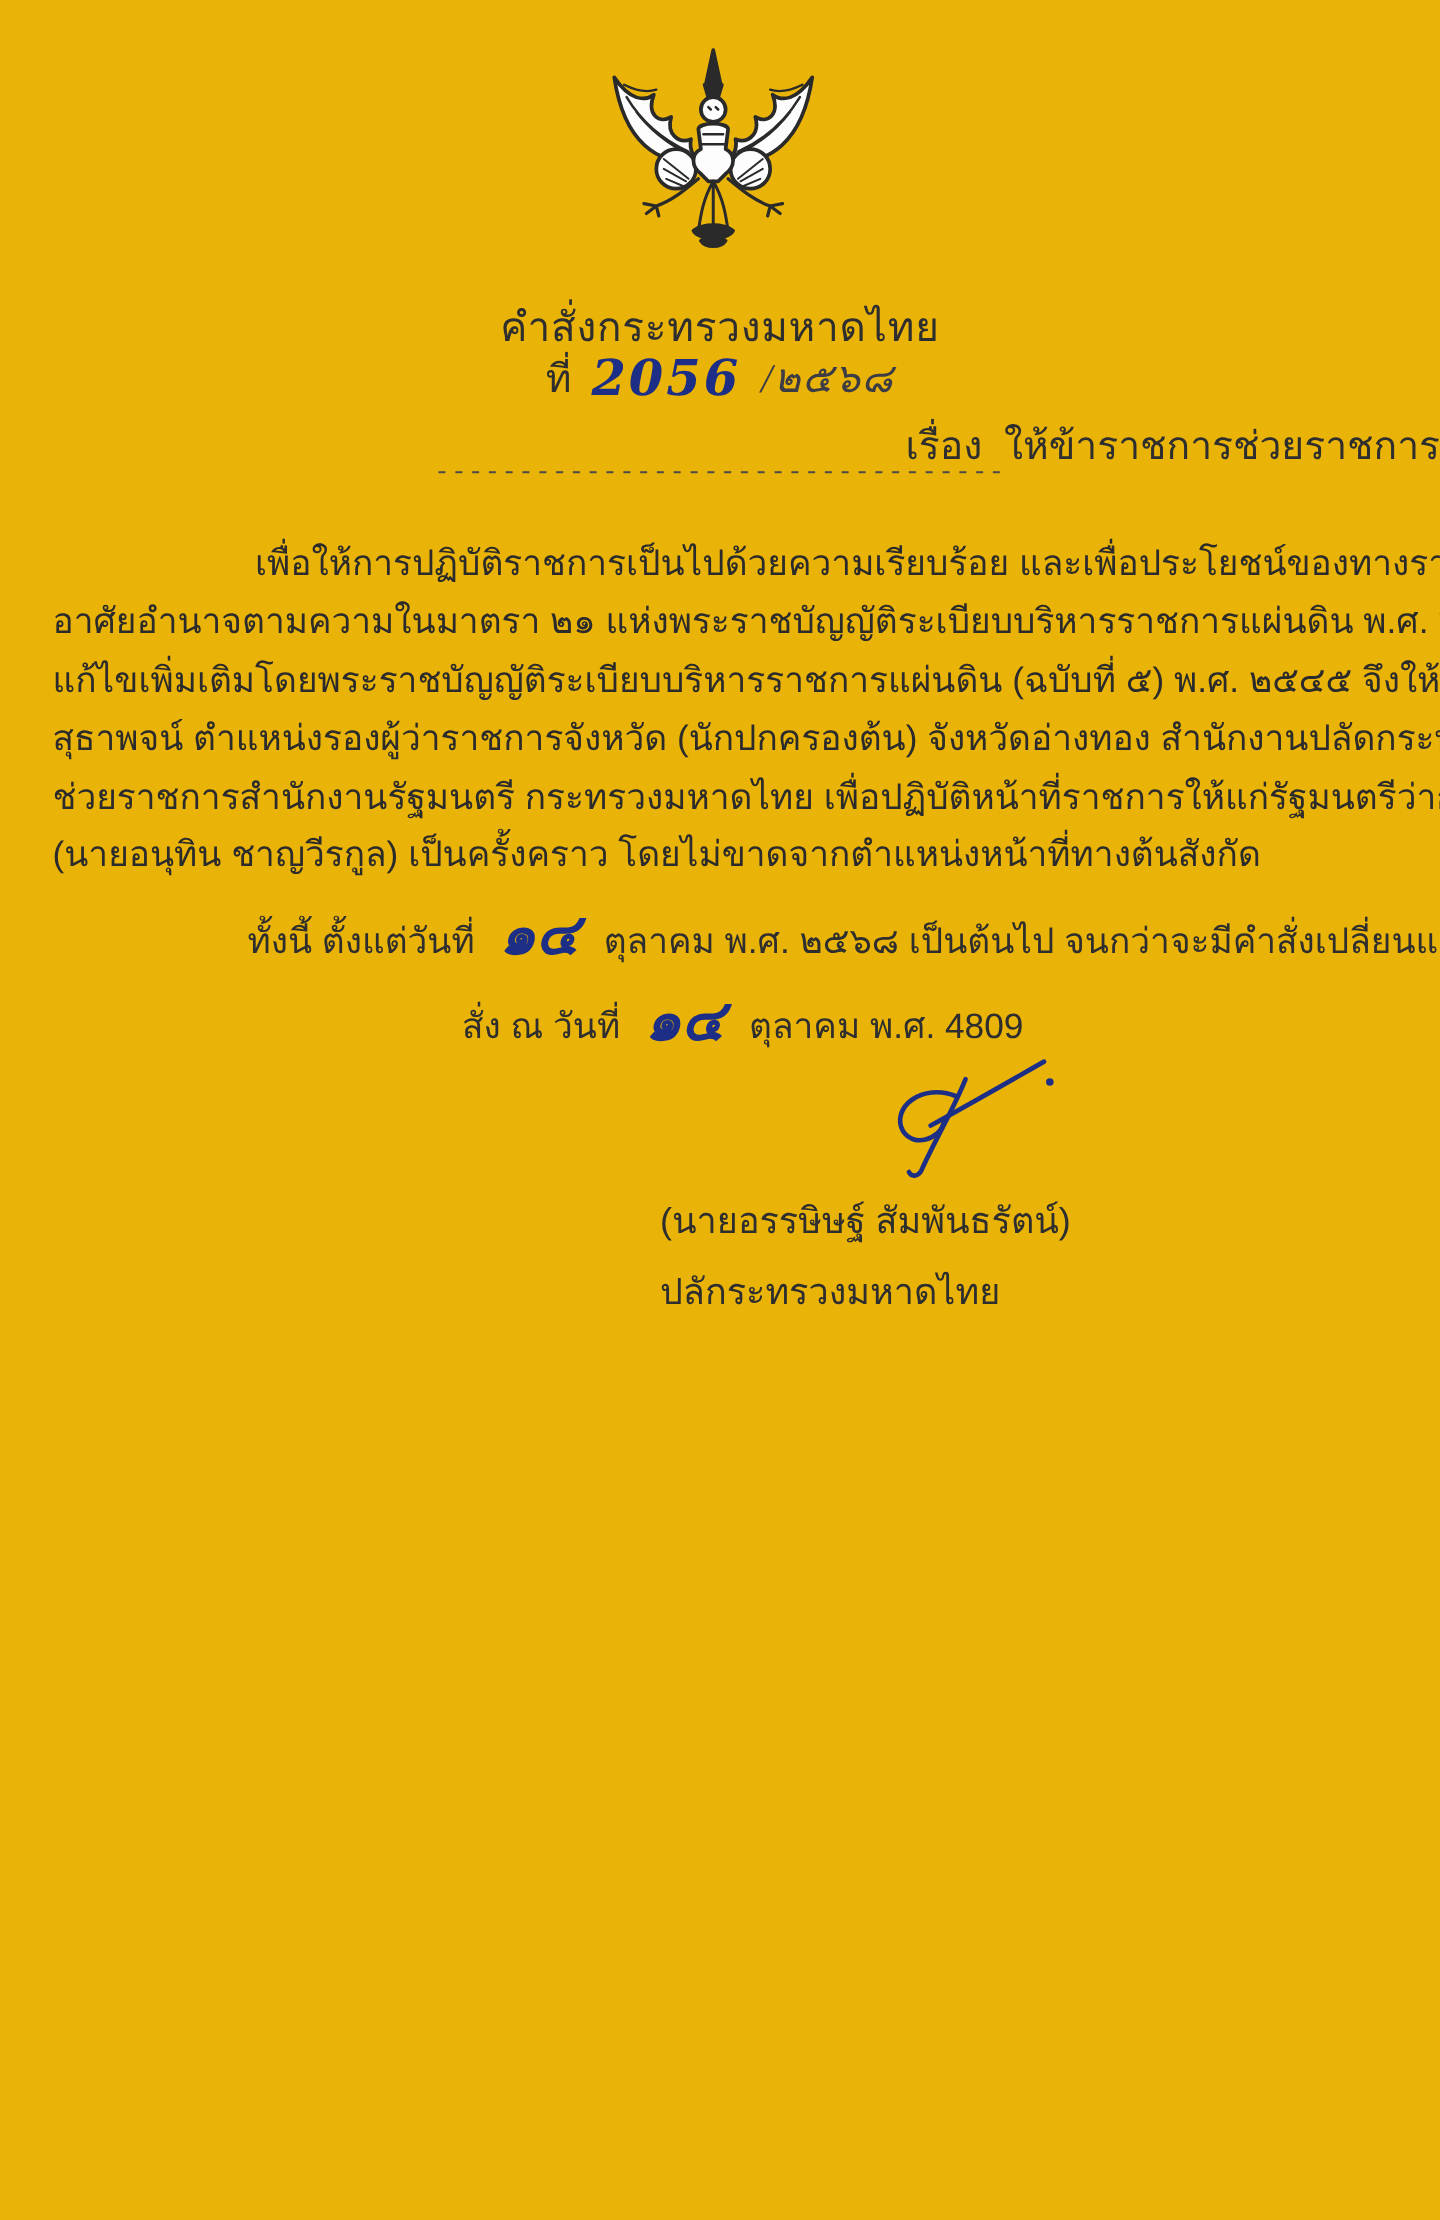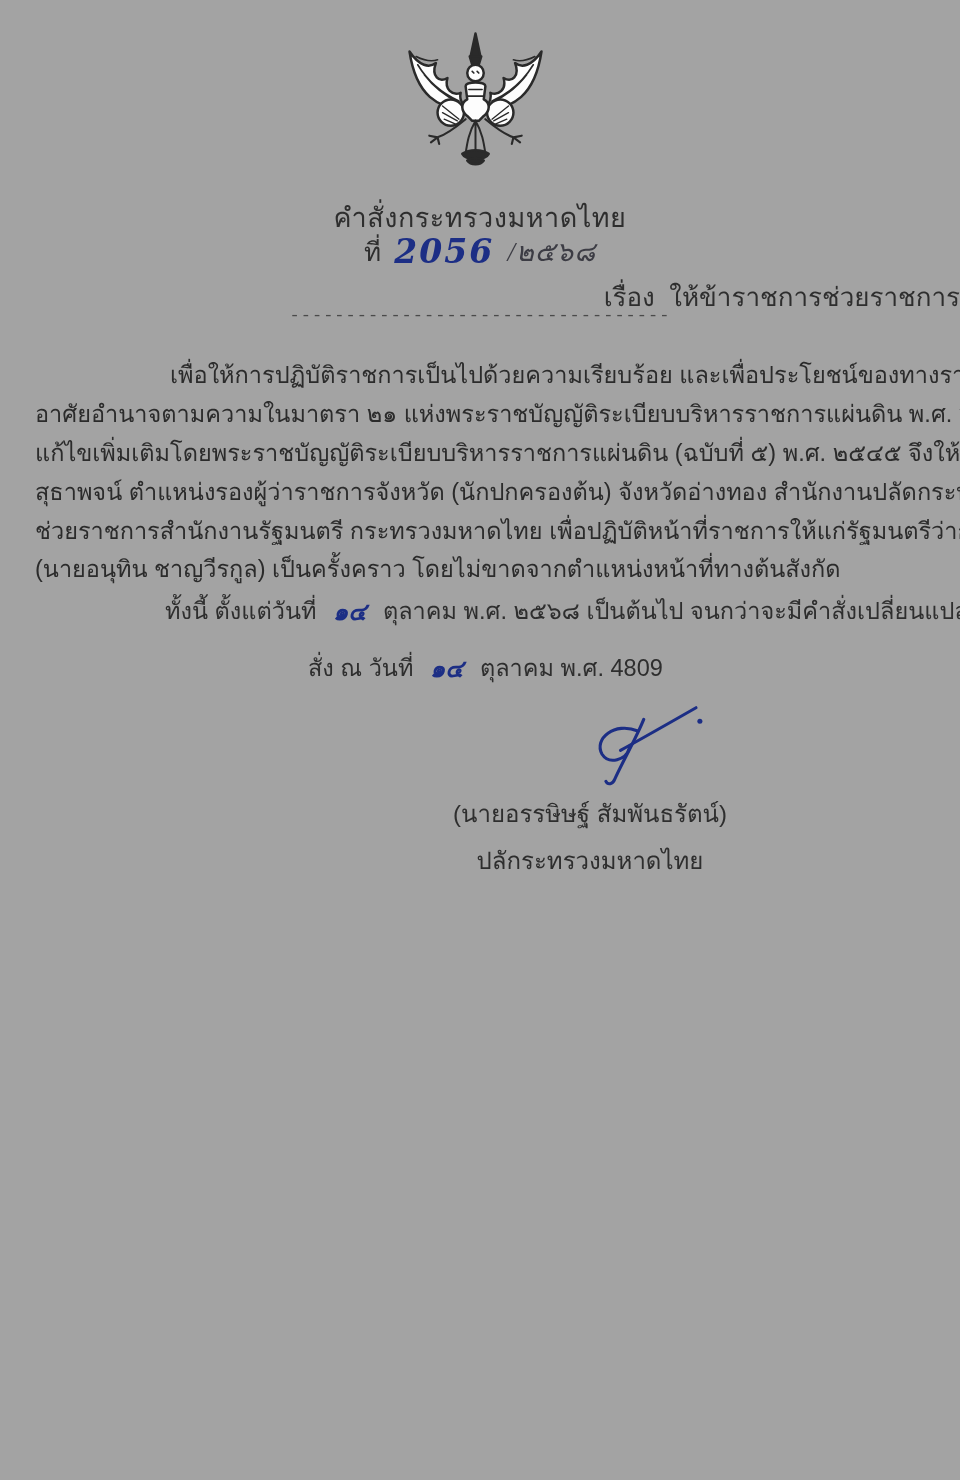--- a/index.html
+++ b/index.html
@@ -5,21 +5,21 @@
   html, body {
     margin: 0;
     padding: 0;
     background: #e9e9e9;
   }
   .page {
     position: relative;
     width: 960px;
     height: 1480px;
     margin: 0 auto;
-    background: #a3a3a3;
+    background: #eab308;
     overflow: hidden;
     font-family: "Liberation Sans", "DejaVu Sans", sans-serif;
     color: #2e2e2e;
   }
   .emblem {
     position: absolute;
     top: 20px;
     left: 393px;
     width: 165px;
     height: 172px;
@@ -57,21 +57,21 @@
     font-style: italic;
     color: #3c3c44;
     font-size: 27px;
     letter-spacing: 1px;
   }
   .hand-day {
     font-family: "DejaVu Serif", serif;
     font-style: italic;
     font-weight: bold;
     color: #1c2e85;
-    font-size: 24px;
+    font-size: 38px;
     padding: 0 10px;
     position: relative;
     top: 1px;
   }
   .body-line {
     position: absolute;
     left: 35px;
     font-size: 23.5px;
     white-space: nowrap;
     color: #2b2b2b;
@@ -94,21 +94,20 @@
     top: 648px;
     left: 308px;
     font-size: 23.5px;
     white-space: nowrap;
   }
   .signature-block {
     position: absolute;
     top: 700px;
     left: 440px;
     width: 300px;
-    text-align: center;
   }
   .signature-svg {
     display: block;
     margin: 0 auto 2px 110px;
     width: 170px;
     height: 92px;
   }
   .signer-name  { font-size: 24px; margin-top: 0; white-space: nowrap; }
   .signer-title { font-size: 24px; margin-top: 8px; white-space: nowrap; }
 </style>

